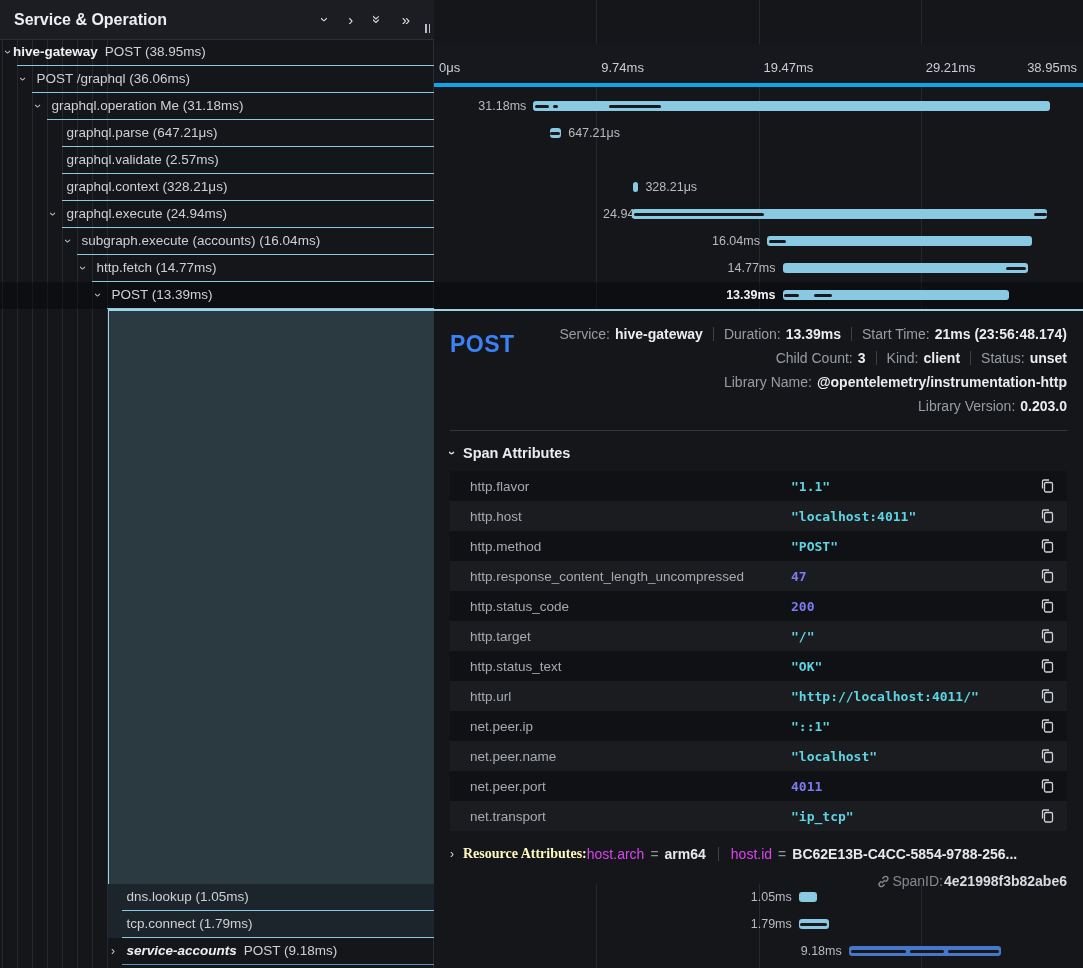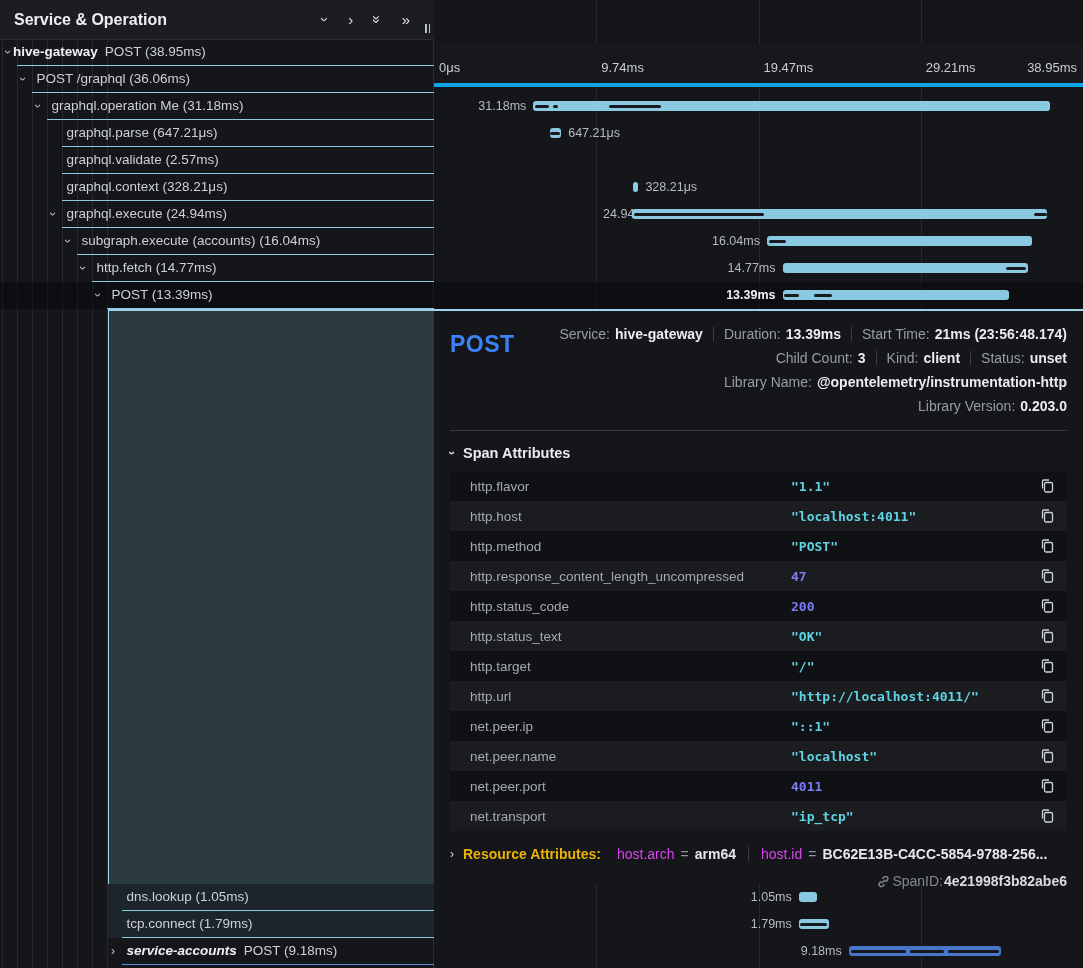--- a/index.html
+++ b/index.html
@@ -59,21 +59,21 @@
   .arow:nth-child(odd){background:#101114;}
   .arow:nth-child(even){background:#1a1c20;}
   .akey{font-size:13.5px;color:#a6aab1;padding-left:20px;width:321px;flex:none;}
   .aval{font-family:"DejaVu Sans Mono",monospace;font-size:13px;font-weight:bold;}
   .aval.string{color:#5fd4e3;}
   .aval.number{color:#7d7bf2;}
   .copy{position:absolute;right:12px;top:7px;width:16px;height:16px;background:none;border:none;
         padding:0;cursor:pointer;}
   .resline{margin-top:15px;font-size:14px;display:flex;align-items:center;}
   .res-chev{font-size:12px;color:#d7dade;margin-right:9px;cursor:pointer;}
-  .res-title{font-weight:bold;color:#eab308;margin-right:16px;}
+  .res-title{font-weight:bold;color:#fef9c3;margin-right:0;font-family:Liberation Serif, serif;}
   .rkey{color:#d946ef;}
   .req{color:#8f949b;margin:0 6px;}
   .rval{color:#e7e9ed;font-weight:bold;}
   .rdiv{width:1px;height:14px;background:#3c3f45;margin:0 12px;}
   .spanid{margin-top:11px;display:flex;justify-content:flex-end;align-items:center;gap:1px;font-size:14px;}
   .sid-label{color:#84898f;}
   .sid-value{color:#dadce1;font-weight:bold;}
 </style>
 </head>
 <body>
@@ -368,32 +368,32 @@
     <span class="akey">http.status_code</span>
     <span class="aval number">200</span>
     <button class="copy">
       <svg width="16" height="16" viewBox="0 0 16 16" fill="none" stroke="#cfd3d8" stroke-width="1.3" stroke-linejoin="round">
         <rect x="5.5" y="4.5" width="8" height="9.5" rx="1.5"></rect>
         <path d="M3.5 10.5v-7A1.5 1.5 0 0 1 5 2h5"></path>
       </svg>
     </button>
   </div>
         <div class="arow">
+    <span class="akey">http.target</span>
+    <span class="aval string">"/"</span>
+    <button class="copy">
+      <svg width="16" height="16" viewBox="0 0 16 16" fill="none" stroke="#cfd3d8" stroke-width="1.3" stroke-linejoin="round">
+        <rect x="5.5" y="4.5" width="8" height="9.5" rx="1.5"></rect>
+        <path d="M3.5 10.5v-7A1.5 1.5 0 0 1 5 2h5"></path>
+      </svg>
+    </button>
+  </div>
+        <div class="arow">
     <span class="akey">http.status_text</span>
     <span class="aval string">"OK"</span>
-    <button class="copy">
-      <svg width="16" height="16" viewBox="0 0 16 16" fill="none" stroke="#cfd3d8" stroke-width="1.3" stroke-linejoin="round">
-        <rect x="5.5" y="4.5" width="8" height="9.5" rx="1.5"></rect>
-        <path d="M3.5 10.5v-7A1.5 1.5 0 0 1 5 2h5"></path>
-      </svg>
-    </button>
-  </div>
-        <div class="arow">
-    <span class="akey">http.target</span>
-    <span class="aval string">"/"</span>
     <button class="copy">
       <svg width="16" height="16" viewBox="0 0 16 16" fill="none" stroke="#cfd3d8" stroke-width="1.3" stroke-linejoin="round">
         <rect x="5.5" y="4.5" width="8" height="9.5" rx="1.5"></rect>
         <path d="M3.5 10.5v-7A1.5 1.5 0 0 1 5 2h5"></path>
       </svg>
     </button>
   </div>
         <div class="arow">
     <span class="akey">http.url</span>
     <span class="aval string">"http://localhost:4011/"</span>

